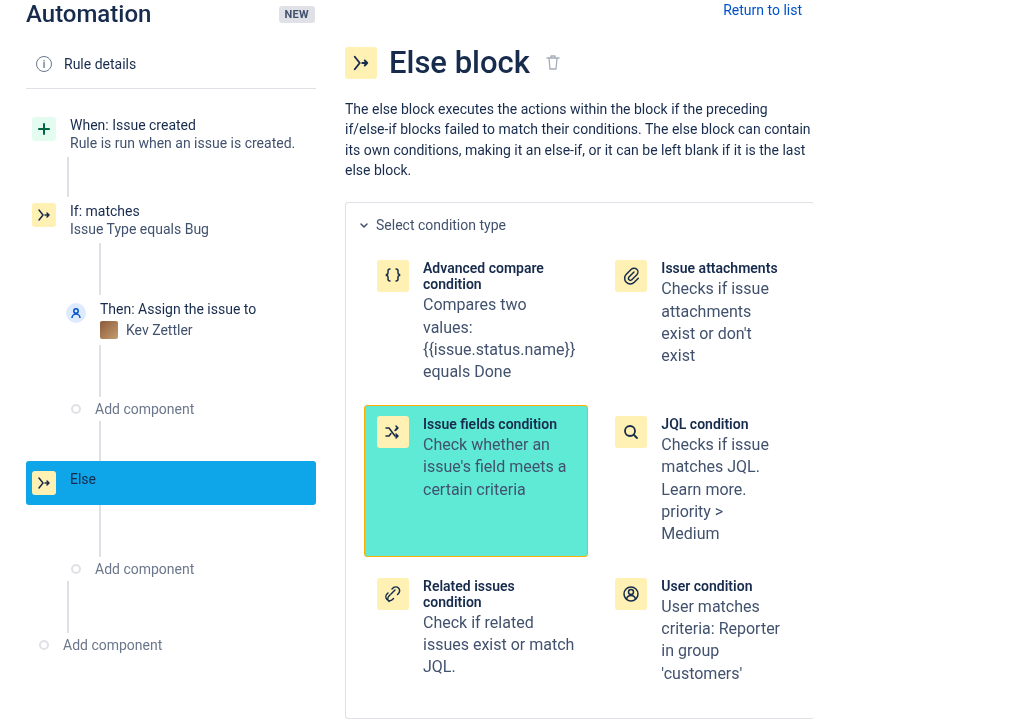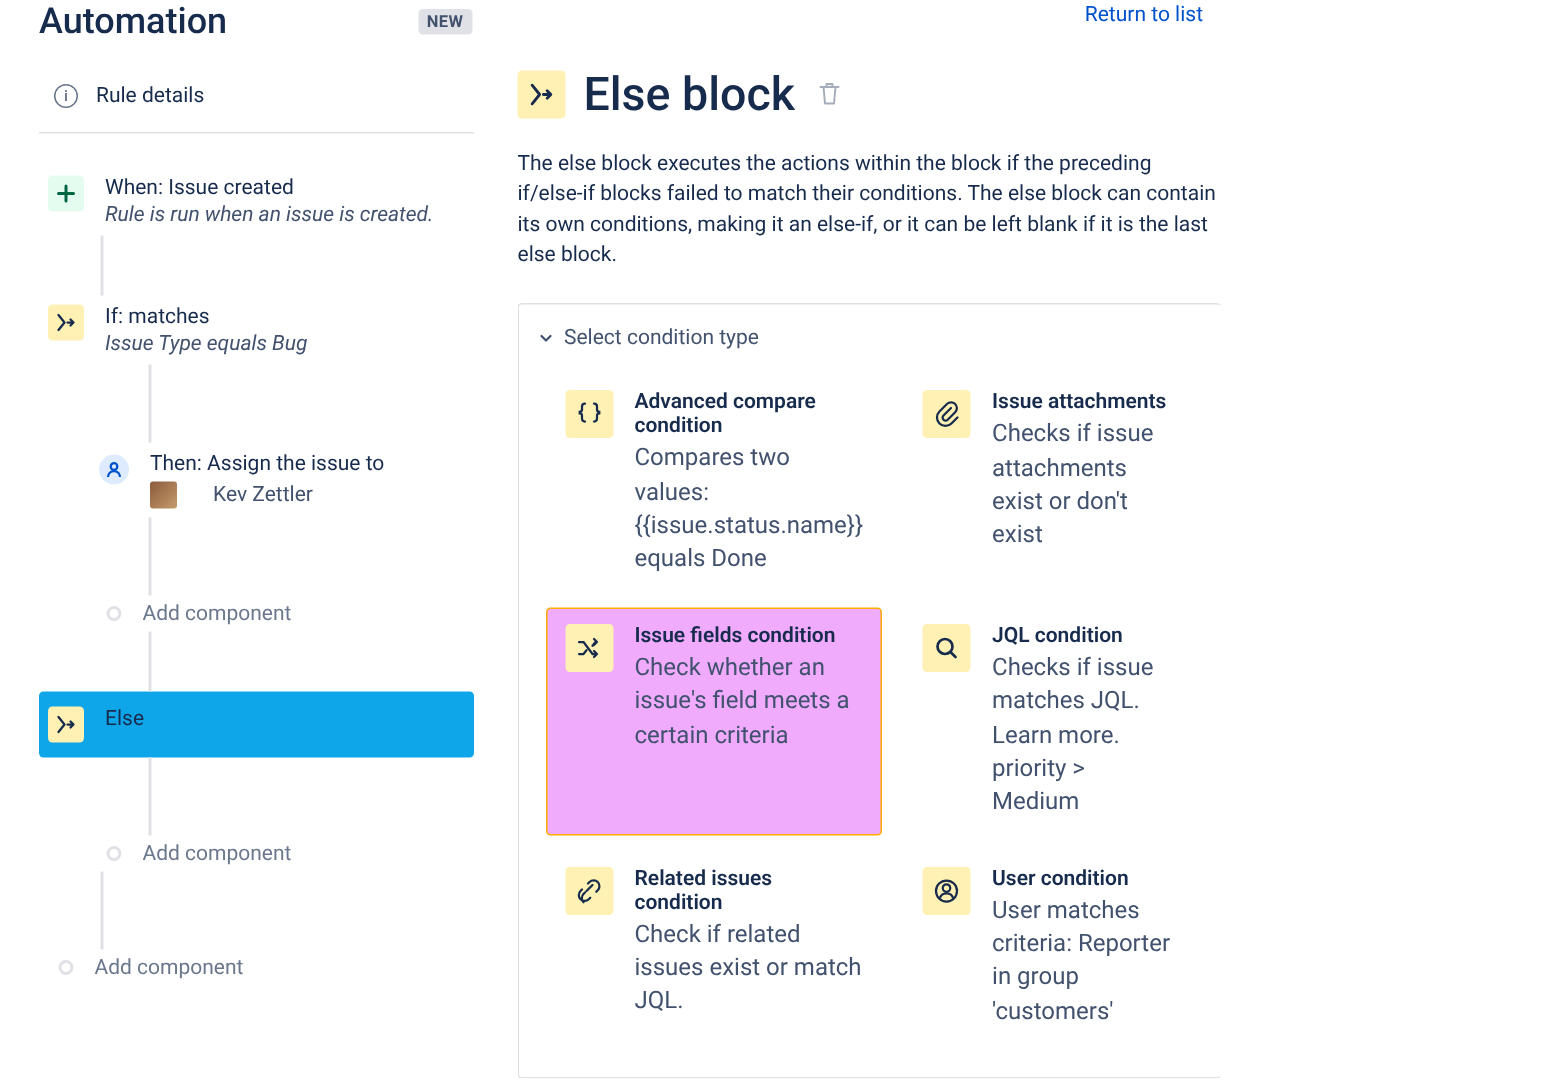--- a/index.html
+++ b/index.html
@@ -15,22 +15,22 @@
 
     .rule-item { display: flex; gap: 14px; padding: 6px 6px; border-radius: 3px; }
     .rule-item.nested { margin-left: 32px; }
     .rule-item.selected { background: #0ea5e9; }
     .rule-icon { width: 24px; height: 24px; border-radius: 3px; display: flex; align-items: center; justify-content: center; flex-shrink: 0; font-size: 14px; }
     .rule-icon.green { background: #E3FCEF; color: #006644; }
     .rule-icon.yellow { background: #FFF0B3; color: #172B4D; }
     .rule-icon.blue { background: #DEEBFF; color: #0052CC; border-radius: 50%; width: 20px; height: 20px; margin-left: 2px; margin-top: 2px; }
     .rule-content { flex: 1; min-width: 0; }
     .rule-title { font-size: 14px; color: #172B4D; }
-    .rule-subtitle { font-size: 14px; color: #42526E; margin-top: 2px; font-style: italic; }
-    .assignee-row { display: flex; align-items: center; gap: 24px; margin-top: 4px; }
+    .rule-subtitle { font-size: 14px; color: #42526E; margin-top: 2px; }
+    .assignee-row { display: flex; align-items: center; gap: 8px; margin-top: 4px; }
     .avatar { width: 18px; height: 18px; background: linear-gradient(135deg, #8B5A3C, #C69C6D); border-radius: 2px; }
     .assignee-name { font-size: 14px; color: #42526E; }
 
     .connector { width: 2px; background: #DFE1E6; margin-left: 41px; position: relative; }
     .connector.short { height: 40px; }
     .connector.medium { height: 52px; }
     .connector.nested { margin-left: 73px; }
     
     .add-component { display: flex; align-items: center; gap: 14px; padding: 4px 6px; cursor: pointer; }
     .add-component.nested { margin-left: 32px; }
@@ -45,21 +45,21 @@
     .trash-icon { color: #6B778C; font-size: 14px; margin-left: 4px; cursor: pointer; }
     .description { font-size: 14px; color: #172B4D; line-height: 1.45; margin-bottom: 22px; }
 
     .condition-panel { border: 1px solid #DFE1E6; border-radius: 3px; border-right: none; padding: 14px 14px 22px 14px; }
     .panel-header { display: flex; align-items: center; gap: 6px; margin-bottom: 16px; margin-left: -2px; }
     .chevron { color: #42526E; font-size: 12px; }
     .panel-title { font-size: 14px; color: #42526E; }
 
     .condition-grid { display: grid; grid-template-columns: 1fr 1fr; gap: 10px 14px; padding: 0 4px; }
     .cond-card { display: flex; gap: 14px; padding: 10px 12px; border: 1px solid transparent; border-radius: 3px; cursor: pointer; }
-    .cond-card.highlighted { background: #f0abfc; border: 1px solid #FFAB00; }
+    .cond-card.highlighted { background: #5eead4; border: 1px solid #FFAB00; }
     .cond-icon { width: 32px; height: 32px; background: #FFF0B3; border-radius: 3px; display: flex; align-items: center; justify-content: center; flex-shrink: 0; font-size: 16px; }
     .cond-content { flex: 1; min-width: 0; }
     .cond-title { font-size: 14px; font-weight: 600; color: #172B4D; }
     .cond-desc { font-size: 16px; color: #42526E; margin-top: 2px; line-height: 1.4; }
 
     .add-conditions { display: flex; align-items: center; gap: 10px; margin-top: 28px; cursor: pointer; }
     .plus { color: #0052CC; font-size: 18px; font-weight: 400; }
     .add-conditions-text { color: #7f1d1d; font-size: 14px; font-family: Liberation Mono, monospace; }
 
     .footer { display: flex; justify-content: flex-end; gap: 10px; margin-top: 38px; padding-right: 12px; }

